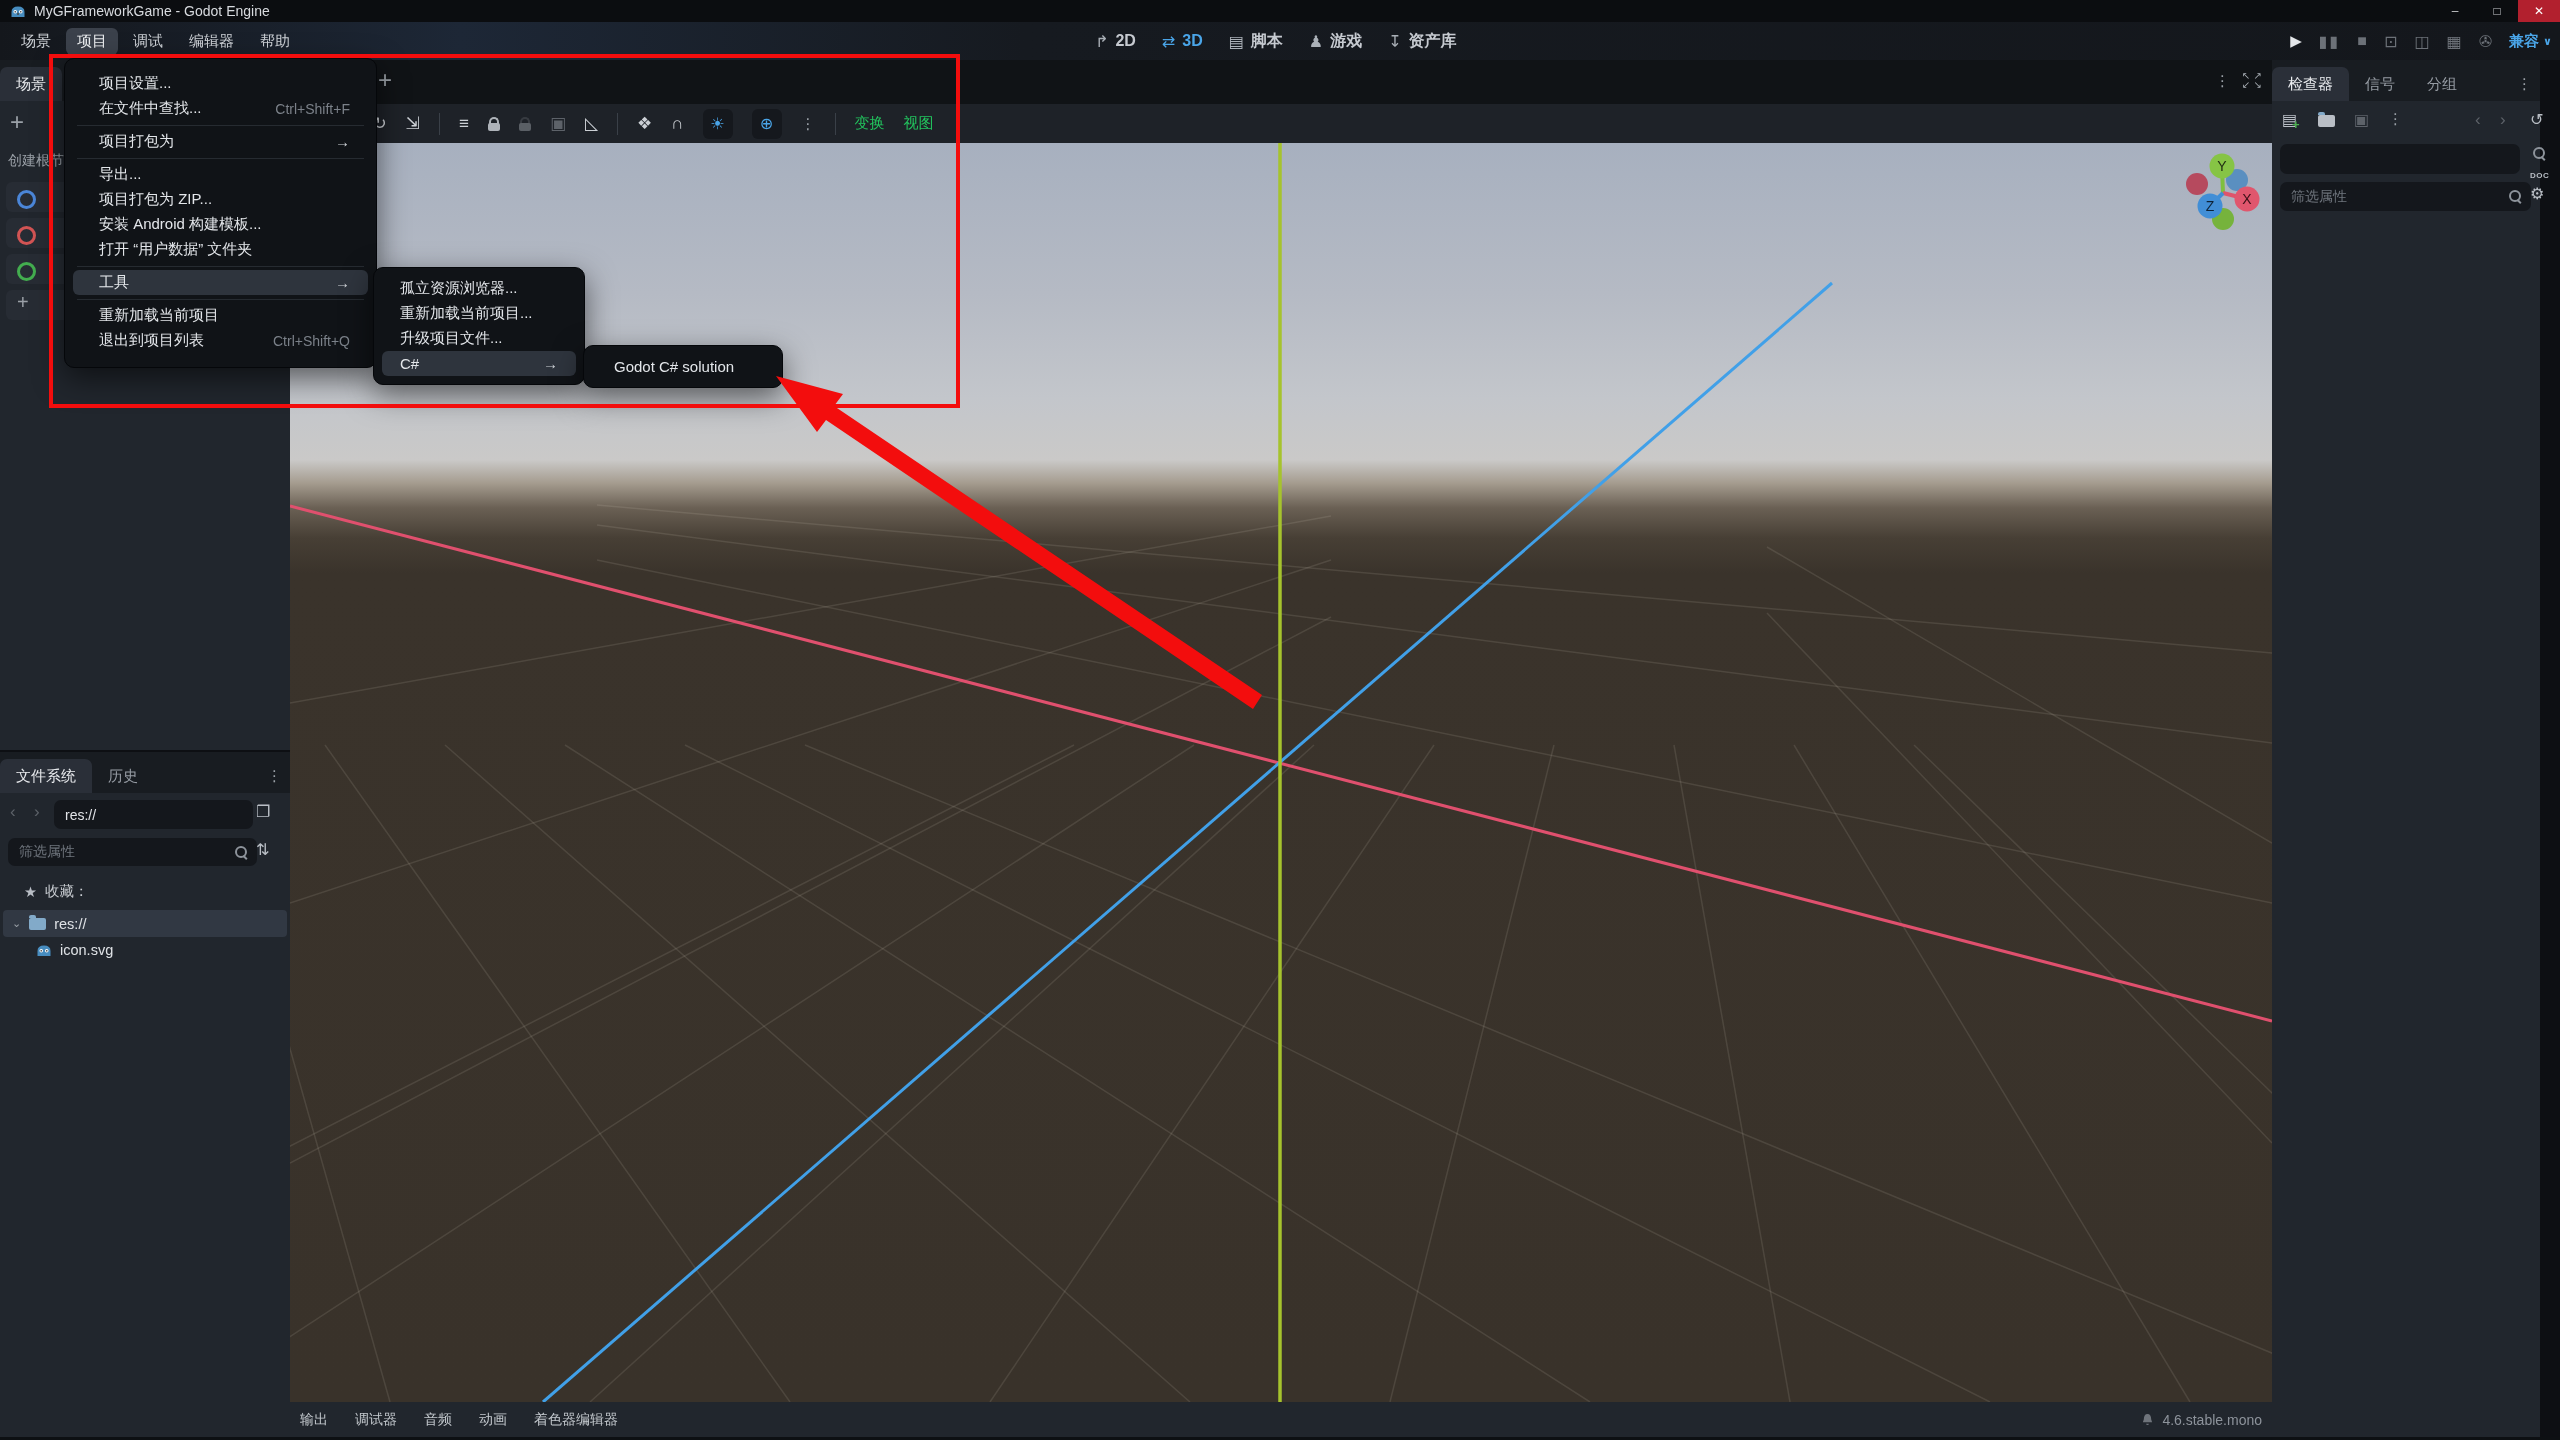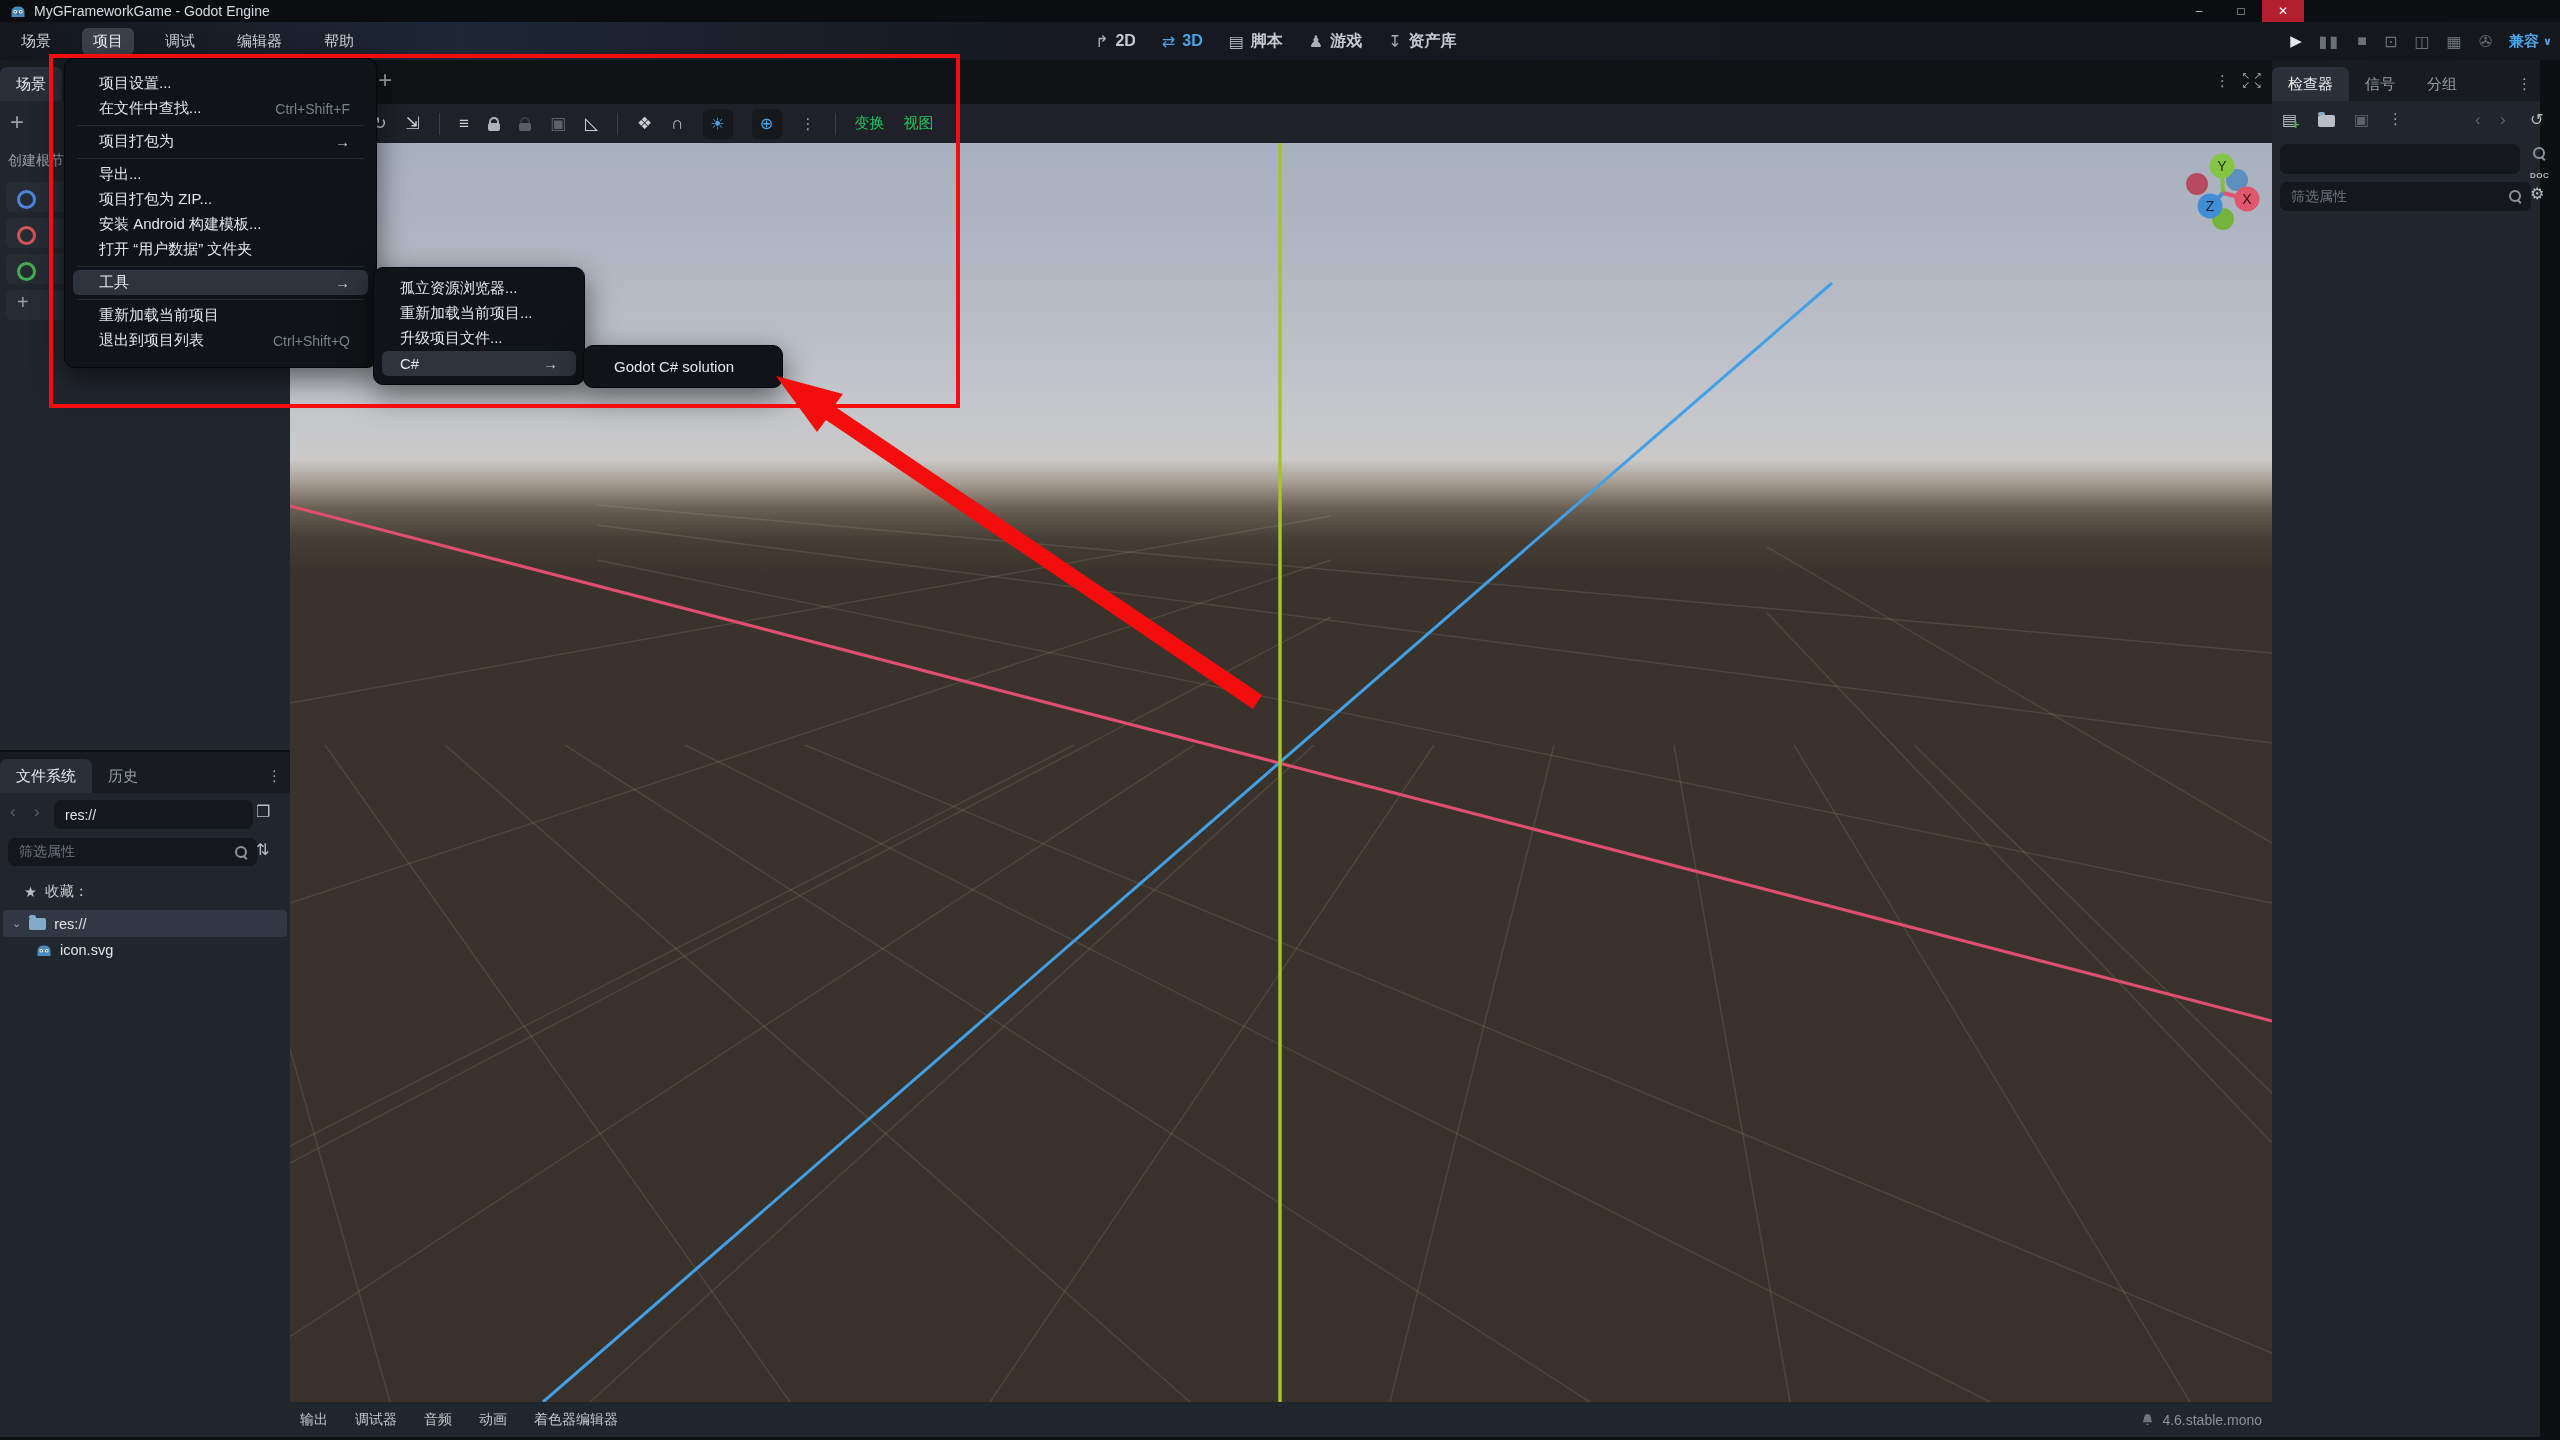--- a/index.html
+++ b/index.html
@@ -2,27 +2,27 @@
 <html><head>
 <meta charset="utf-8">
 <style>
   html,body{margin:0;padding:0;background:#0d0f13;}
   body{width:2560px;height:1440px;position:relative;overflow:hidden;
        font-family:"Liberation Sans","DejaVu Sans",sans-serif;color:#dfe2e6;
        -webkit-font-smoothing:antialiased;}
   .abs{position:absolute;}
   .row{display:flex;align-items:center;}
   
-  .titlebar{left:0;top:0;width:2304px;height:22px;background:#0b0d10;display:flex;align-items:center;font-size:14px;color:#d8dbdf;}
+  .titlebar{left:0;top:0;width:2560px;height:22px;background:#0b0d10;display:flex;align-items:center;font-size:14px;color:#d8dbdf;}
   .titlebar .glogo{margin:0 8px 0 10px;width:16px;height:13px;}
   .winbtn{width:42px;height:22px;display:flex;align-items:center;justify-content:center;font-size:12px;color:#c7cacd;}
   .winbtn.close{background:#b2202e;color:#fff;}
   
   .menubar{left:0;top:22px;width:2560px;height:38px;background:linear-gradient(90deg,#14171c 0%,#1d2736 18%,#161a20 40%,#14171c 100%);display:flex;align-items:center;font-size:15px;}
-  .mbitem{padding:4px 11px;border-radius:6px;color:#cdd1d6;margin-left:20px;}
+  .mbitem{padding:4px 11px;border-radius:6px;color:#cdd1d6;margin-left:4px;}
   .mbitem.active{background:#3b414b;color:#eef0f2;}
   .wstabs{position:absolute;left:1095px;top:22px;height:38px;display:flex;align-items:center;gap:26px;font-size:16px;font-weight:bold;color:#c6cad0;}
   .wstab{display:flex;align-items:center;gap:7px;}
   .wstab .ic{font-weight:normal;font-size:16px;color:#aab0b7;}
   .wstab.active{color:#4aa5e8;}
   .wstab.active .ic{color:#4aa5e8;}
   .playbar{position:absolute;right:8px;top:22px;height:38px;display:flex;align-items:center;gap:17px;font-size:16px;color:#8b9097;}
   .playbar .play{color:#e4e7ea;font-size:15px;}
   .playbar .dim{color:#6c7178;}
   .renderer{color:#4aa5e8;font-size:15px;font-weight:bold;display:flex;align-items:center;gap:4px;}

